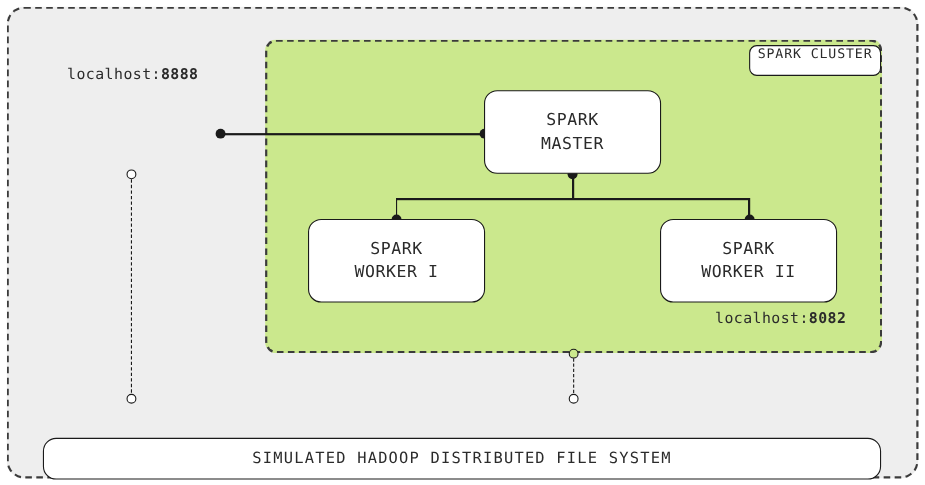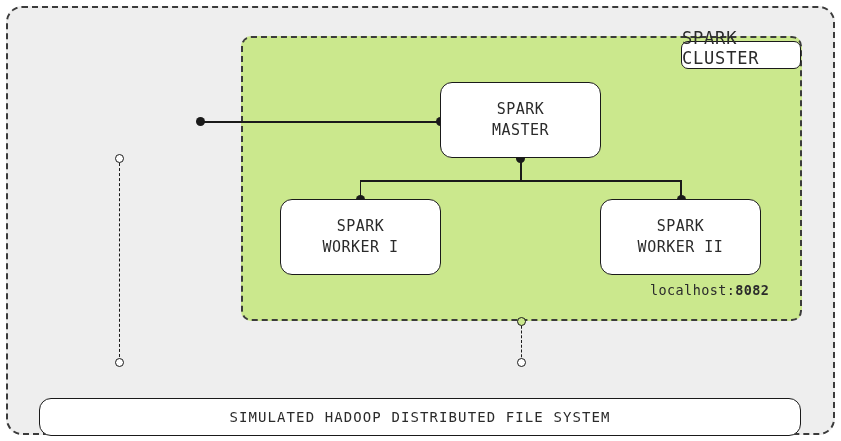--- a/index.html
+++ b/index.html
@@ -102,23 +102,23 @@
     position: absolute;
     left: 681px;
     top: 41px;
     width: 120px;
     height: 28px;
     box-sizing: border-box;
     background: #ffffff;
     border: 1.6px solid #1a1a1a;
     border-radius: 7px;
     display: flex;
-    align-items: flex-end;
+    align-items: flex-start;
     justify-content: center;
-    font-size: 17px;
+    font-size: 12px;
     letter-spacing: 0.8px;
     color: #2b2b2b;
   }
 
   
   .port-label {
     position: absolute;
     font-size: 13.5px;
     letter-spacing: 0.4px;
     color: #2b2b2b;
@@ -214,20 +214,23 @@
   <div class="dot-filled dot-master-left"></div>
   <div class="dot-filled dot-master-bot"></div>
   <div class="dot-filled dot-w1-top"></div>
   <div class="dot-filled dot-w2-top"></div>
 
   <div class="dot-hollow dot-jl-bot"></div>
   <div class="dot-hollow dot-hdfs-jl"></div>
   <div class="dot-hollow dot-cluster-bot"></div>
   <div class="dot-hollow dot-hdfs-cl"></div>
 
+  <div class="port-label port-jupyterlab">
+    <span>localhost:</span><span class="port-num">8888</span>
+  </div>
   <div class="port-label port-worker-2">
     <span>localhost:</span><span class="port-num">8082</span>
   </div>
 
 
   <div class="node node-spark-master">
     <span class="node-label">SPARK
 MASTER</span>
   </div>
 

